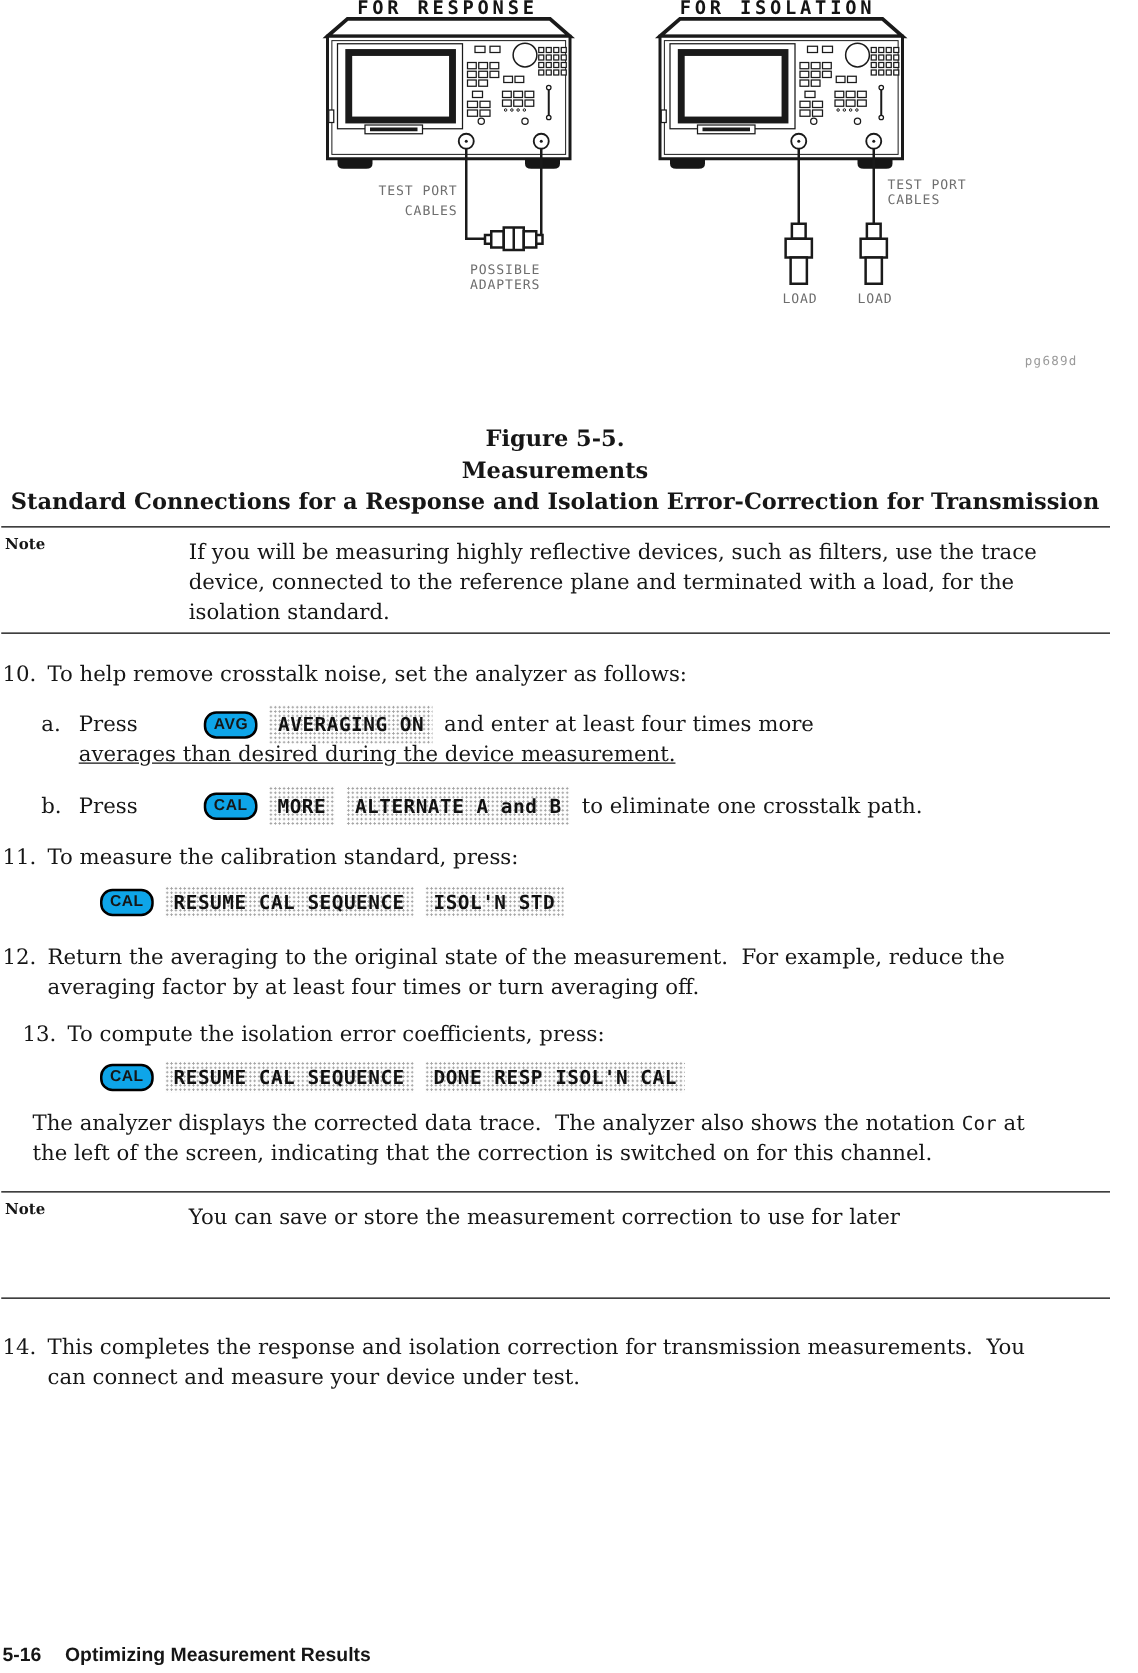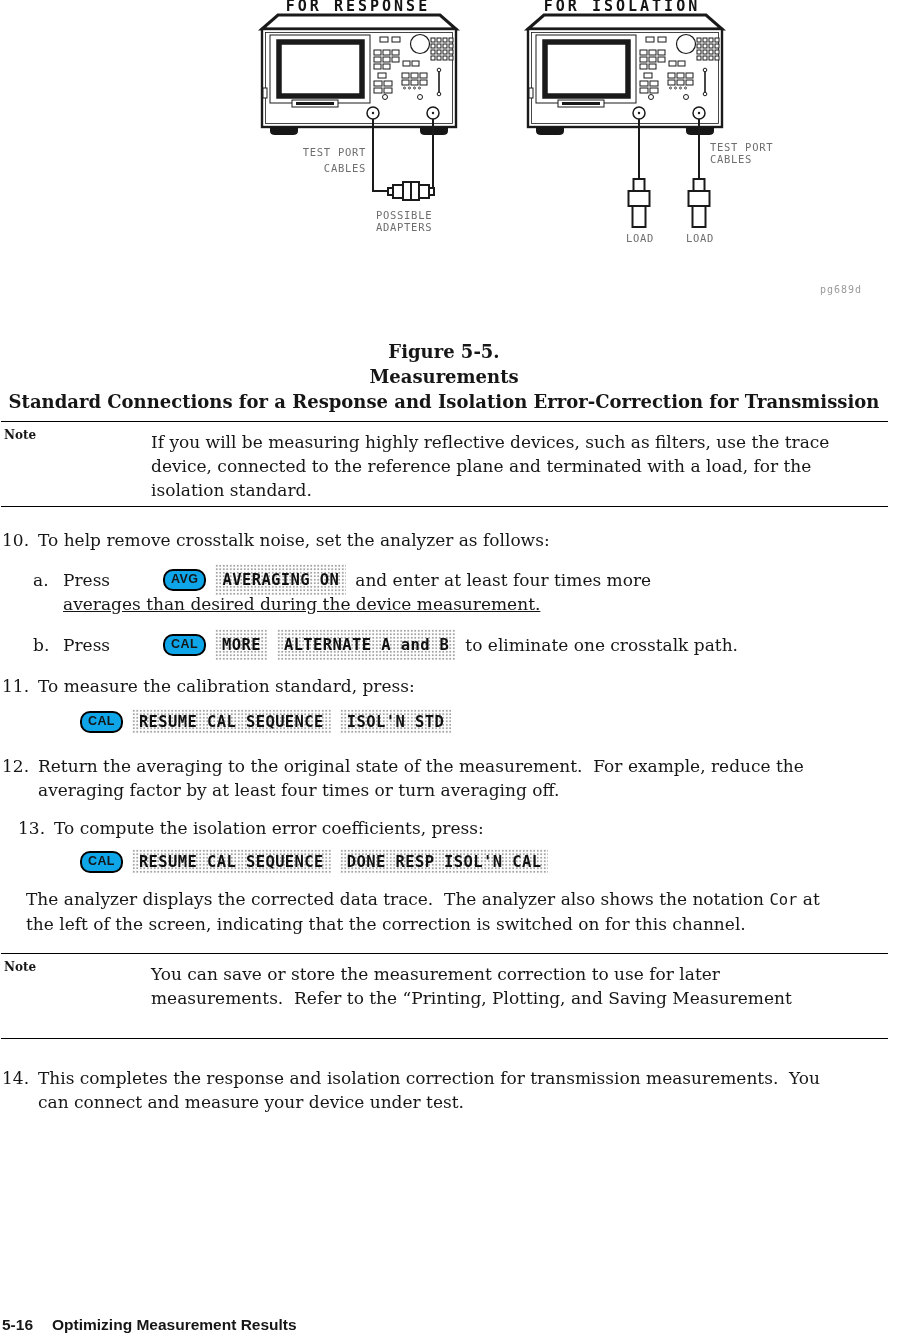--- a/index.html
+++ b/index.html
@@ -261,21 +261,20 @@
   </div>
   <div class="abs body-text" style="top:887px; left:26px;">
     <span class="line"><span class="t">The analyzer displays the corrected data trace.  The analyzer also shows the notation</span> <span class="mono-code">Cor</span> <span class="t">at</span></span>
     <span class="line">the left of the screen, indicating that the correction is switched on for this channel.</span>
   </div>
 
   <div class="abs note" style="top:953px; height:84px;">
     <span class="note-label">Note</span>
     <div class="note-body">
       <span class="line">You can save or store the measurement correction to use for later</span>
-      <span class="line">measurements.  Refer to the “Printing, Plotting, and Saving Measurement</span>
     </div>
   </div>
 
   <div class="step" style="top:1066px; left:2px;">
     <span class="step-num">14.</span>
     <span>
       <span class="line">This completes the response and isolation correction for transmission measurements.  You</span>
       <span class="line">can connect and measure your device under test.</span>
     </span>
   </div>

